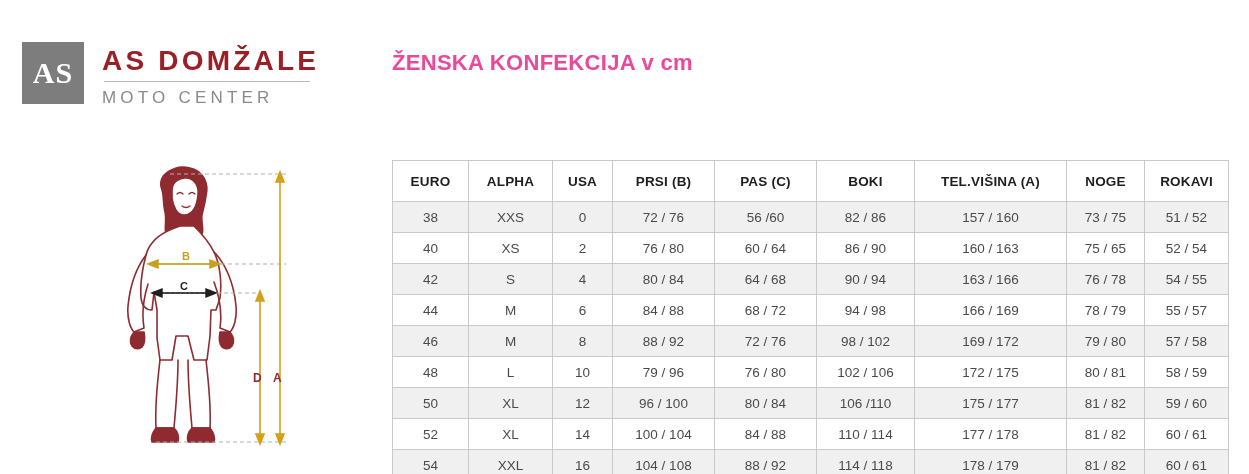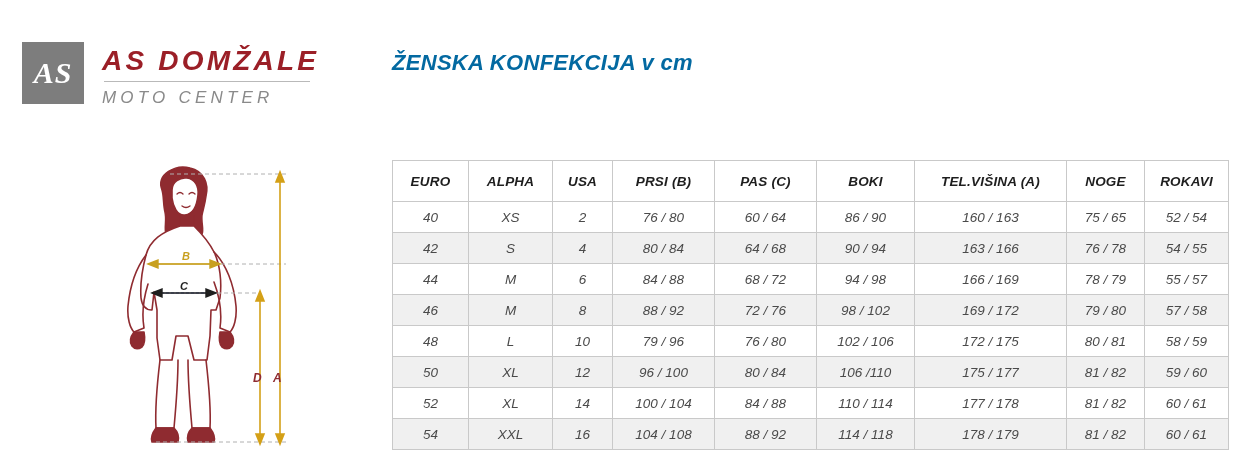--- a/index.html
+++ b/index.html
@@ -11,21 +11,20 @@
     height: 474px;
     background: #ffffff;
     font-family: "Liberation Sans", sans-serif;
     overflow: hidden;
     position: relative;
   }
   .page {
     position: relative;
     width: 1249px;
     height: 349px;
-    font-style: italic;
   }
 
   
   .brand {
     position: absolute;
     left: 22px;
     top: 42px;
     display: flex;
     align-items: flex-start;
   }
@@ -77,21 +76,21 @@
   }
   .figure-wrap svg { display: block; }
 
   
   .title {
     position: absolute;
     left: 392px;
     top: 50px;
     font-size: 22px;
     font-weight: bold;
-    color: #0369a1;
+    color: #ec4899;
     letter-spacing: 0.3px;
   }
 
   
   .watermark {
     position: absolute;
     left: 640px;
     top: 240px;
     pointer-events: none;
     opacity: 0.10;
@@ -279,20 +278,31 @@
             <th>USA</th>
             <th>PRSI (B)</th>
             <th>PAS (C)</th>
             <th>BOKI</th>
             <th>TEL.VIŠINA (A)</th>
             <th>NOGE</th>
             <th>ROKAVI</th>
           </tr>
       </thead>
       <tbody id="table-body">
+          <tr class="alt">
+            <td>38</td>
+            <td>XXS</td>
+            <td>0</td>
+            <td>72 / 76</td>
+            <td>56 /60</td>
+            <td>82 / 86</td>
+            <td>157 / 160</td>
+            <td>73 / 75</td>
+            <td>51 / 52</td>
+          </tr>
           <tr>
             <td>40</td>
             <td>XS</td>
             <td>2</td>
             <td>76 / 80</td>
             <td>60 / 64</td>
             <td>86 / 90</td>
             <td>160 / 163</td>
             <td>75 / 65</td>
             <td>52 / 54</td>

